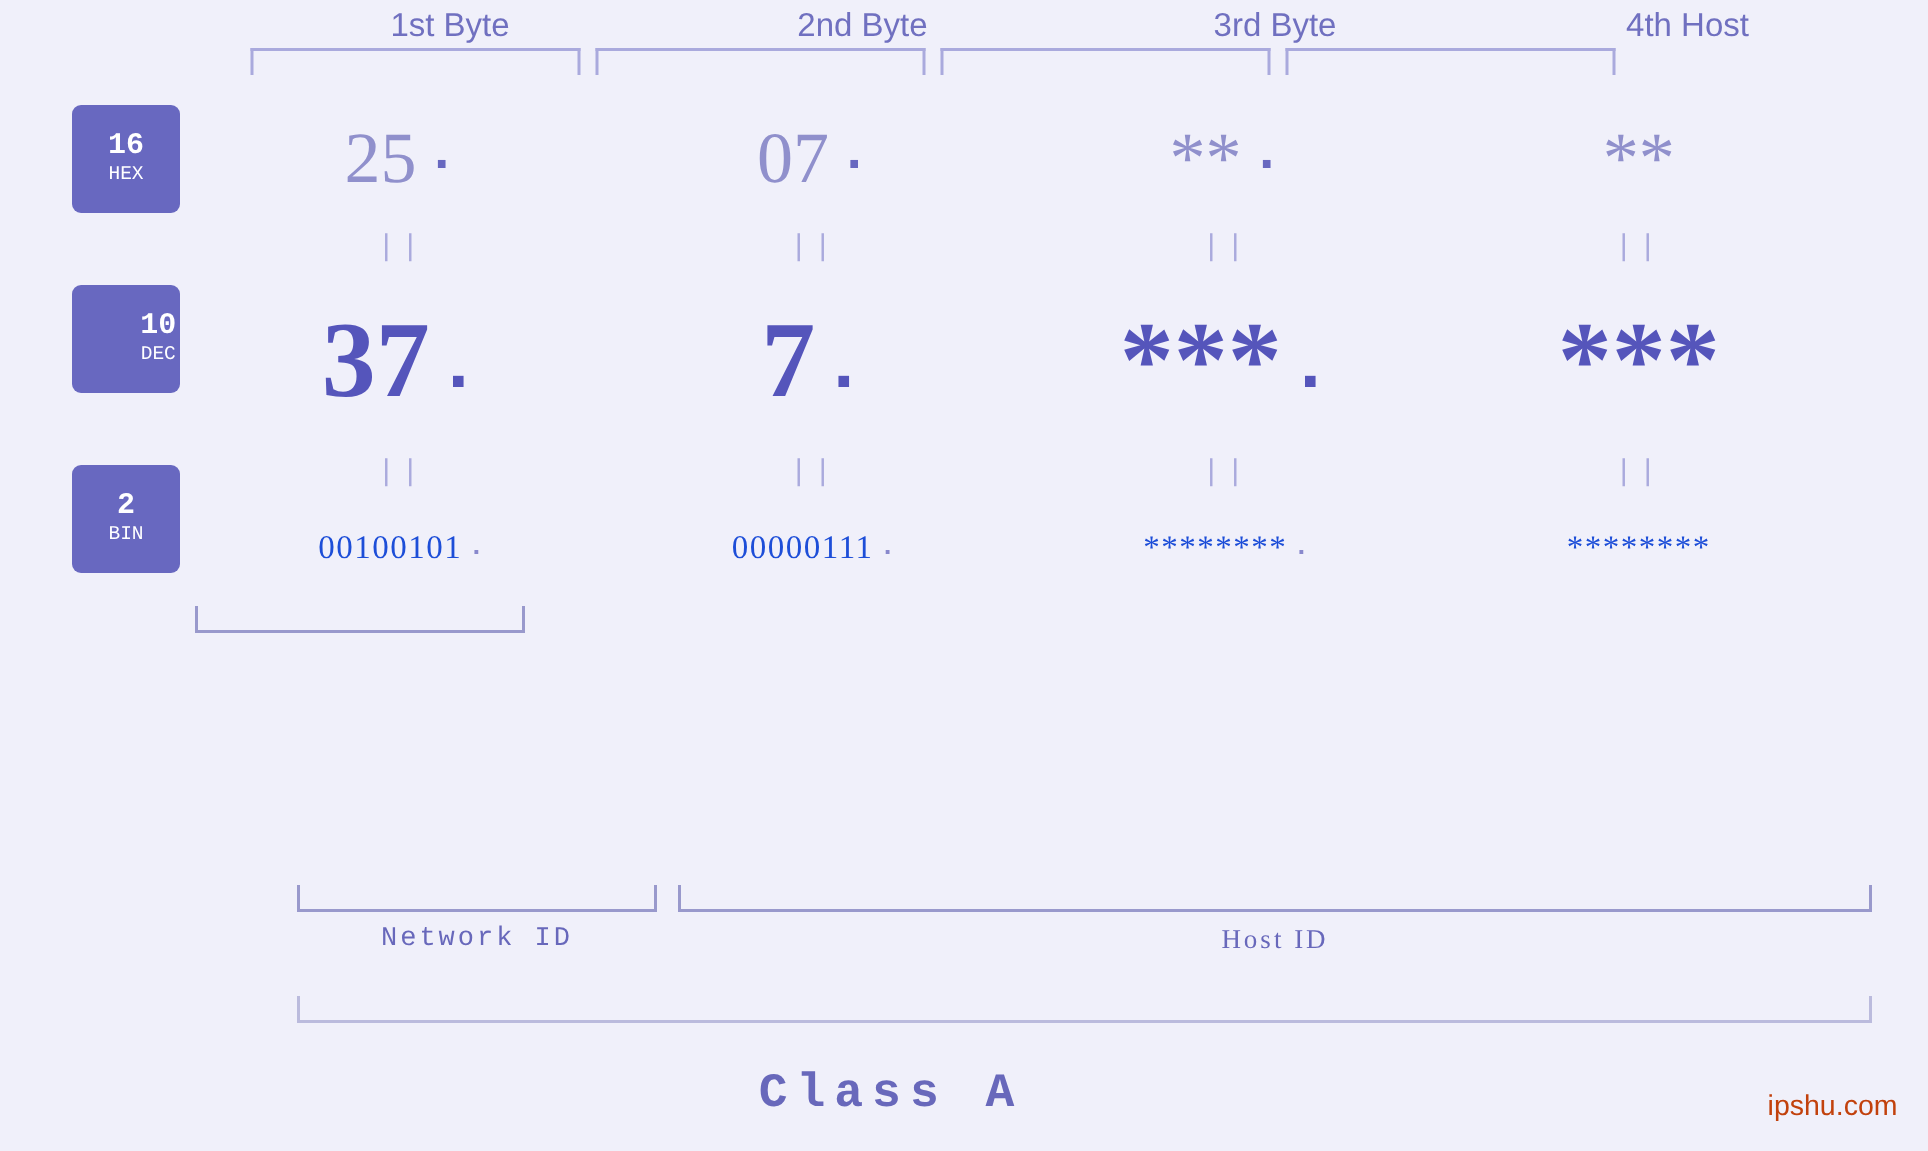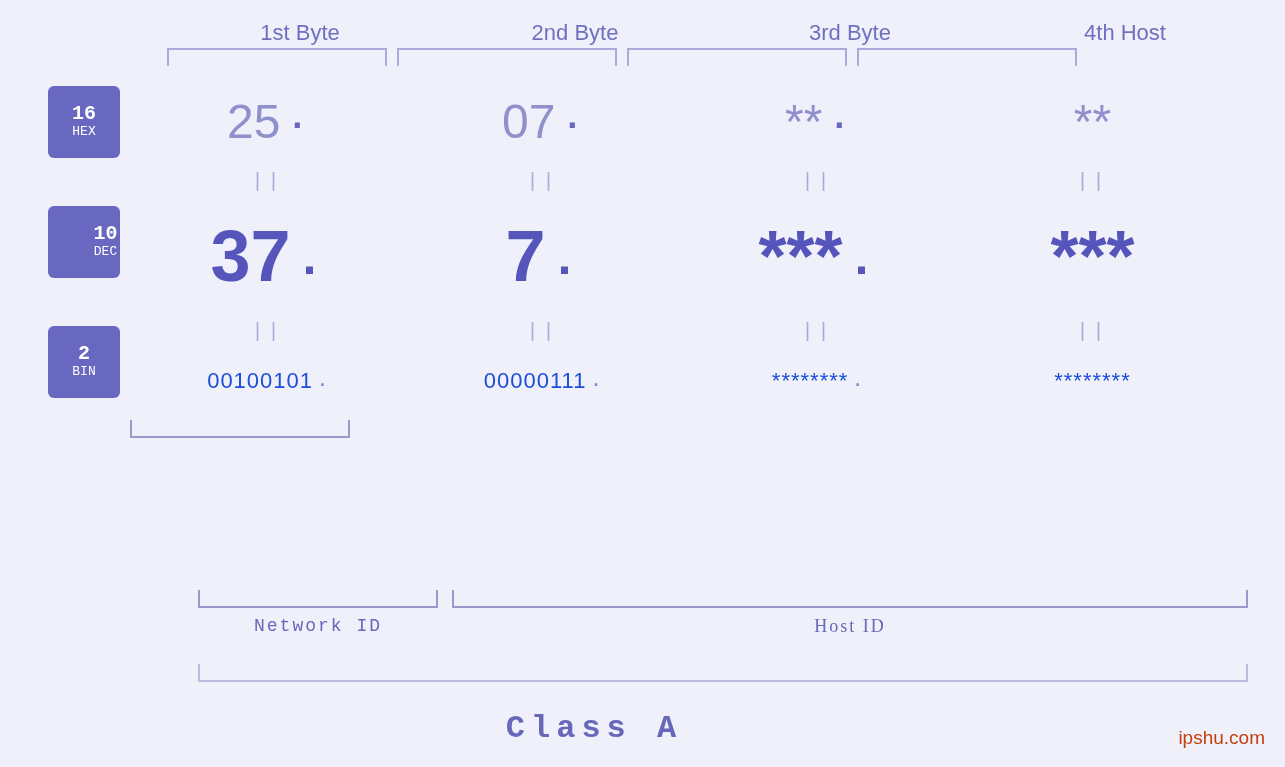--- a/index.html
+++ b/index.html
@@ -25,21 +25,21 @@
       display: flex;
       flex-direction: column;
       align-items: center;
     }
 
     
     .byte-headers {
       display: flex;
       width: 1100px;
       margin-left: 140px;
-      margin-top: 20px;
+      margin-top: 4px;
       justify-content: space-around;
       align-items: flex-end;
     }
 
     .byte-header {
       color: #7070c0;
       font-size: 22px;
       font-family: Arial, sans-serif;
       text-align: center;
       width: 230px;
@@ -91,21 +91,21 @@
       width: 230px;
       text-align: center;
       display: flex;
       align-items: center;
       justify-content: center;
       gap: 0;
     }
 
     .cell-value {
       color: #8888cc;
-      font-family: Liberation Sans, sans-serif;
+      font-family: Liberation Serif, serif;
     }
 
     .cell-dot {
       color: #6868c0;
       font-weight: bold;
     }
 
     
     .hex-row .cell-value {
       font-size: 48px;

